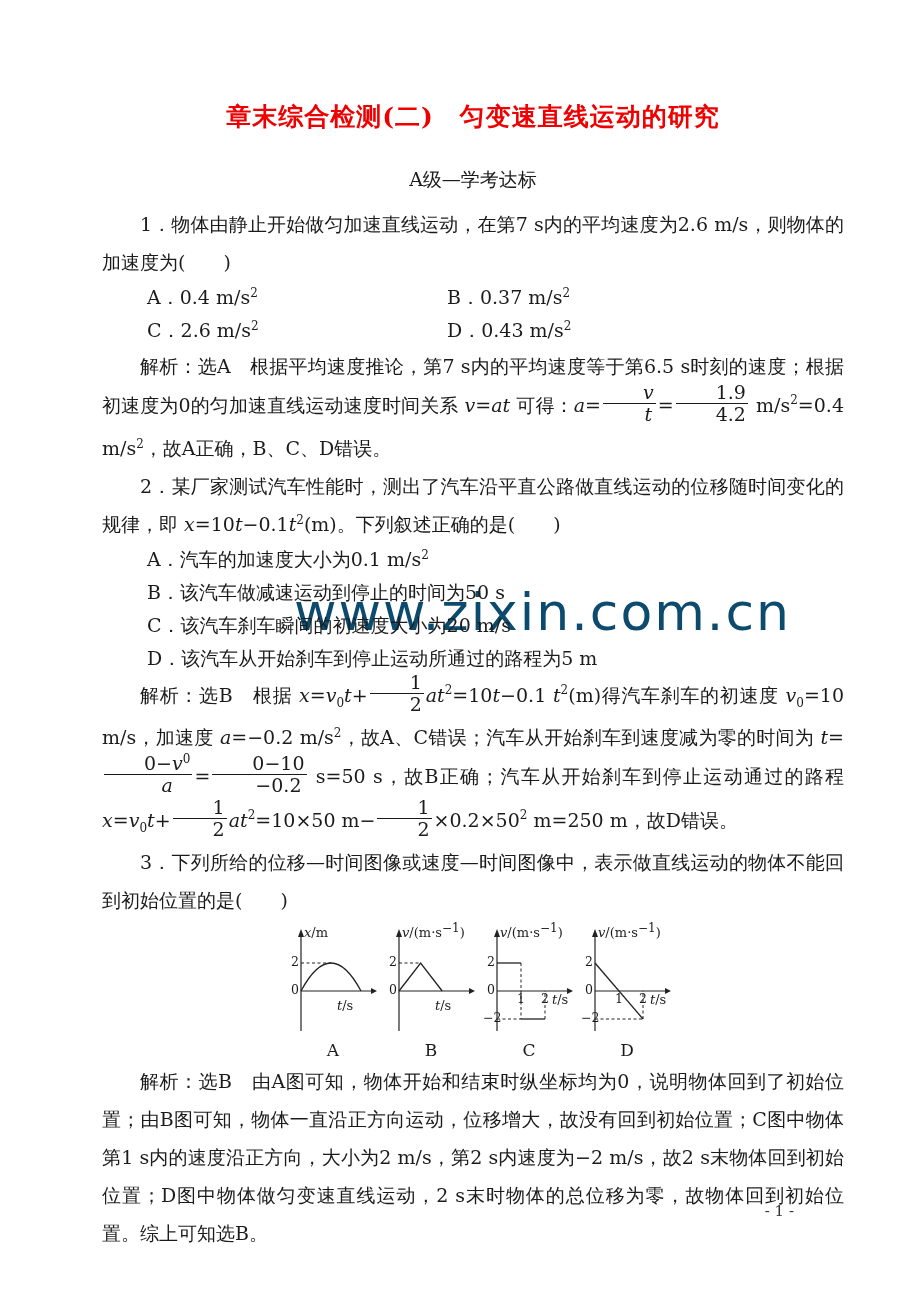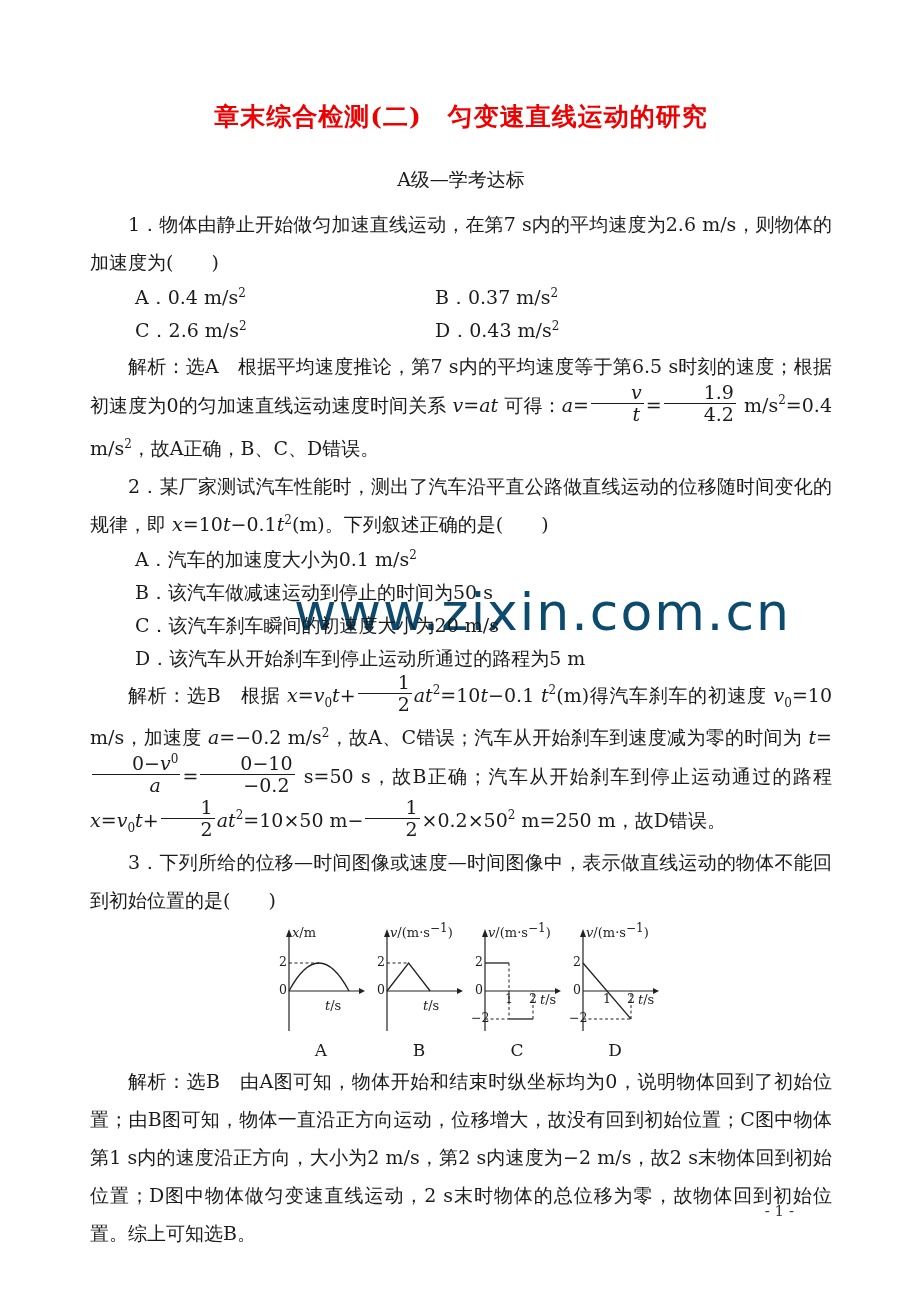--- a/index.html
+++ b/index.html
@@ -5,21 +5,21 @@
   html,body{margin:0;padding:0;background:#fff;}
   .page{
     position:relative;width:920px;height:1302px;background:#ffffff;overflow:hidden;
     font-family:"DejaVu Serif","Liberation Serif",serif;color:#1b1b1b;
   }
   .watermark{
     position:absolute;left:294px;top:582px;z-index:0;
     font-family:"DejaVu Sans","Liberation Sans",sans-serif;
     font-size:52px;color:#0c4a6e;letter-spacing:2px;white-space:nowrap;
   }
-  .content{position:absolute;left:90px;top:100px;width:742px;z-index:1;font-size:19px;}
+  .content{position:absolute;left:102px;top:100px;width:742px;z-index:1;font-size:19px;}
   .title{
     margin:0;text-align:center;color:#ee0000;font-size:25px;font-weight:bold;
     letter-spacing:1px;line-height:34px;
   }
   .subtitle{text-align:center;margin-top:32px;font-size:19px;line-height:26px;}
   .para{margin:0;text-indent:2em;line-height:38px;text-align:justify;}
   .mt10{margin-top:13px;}
   .opts2{display:grid;grid-template-columns:300px auto;padding-left:45px;line-height:33px;}
   .optline{padding-left:45px;line-height:33px;}
   sup{font-size:12px;vertical-align:super;line-height:0;}

